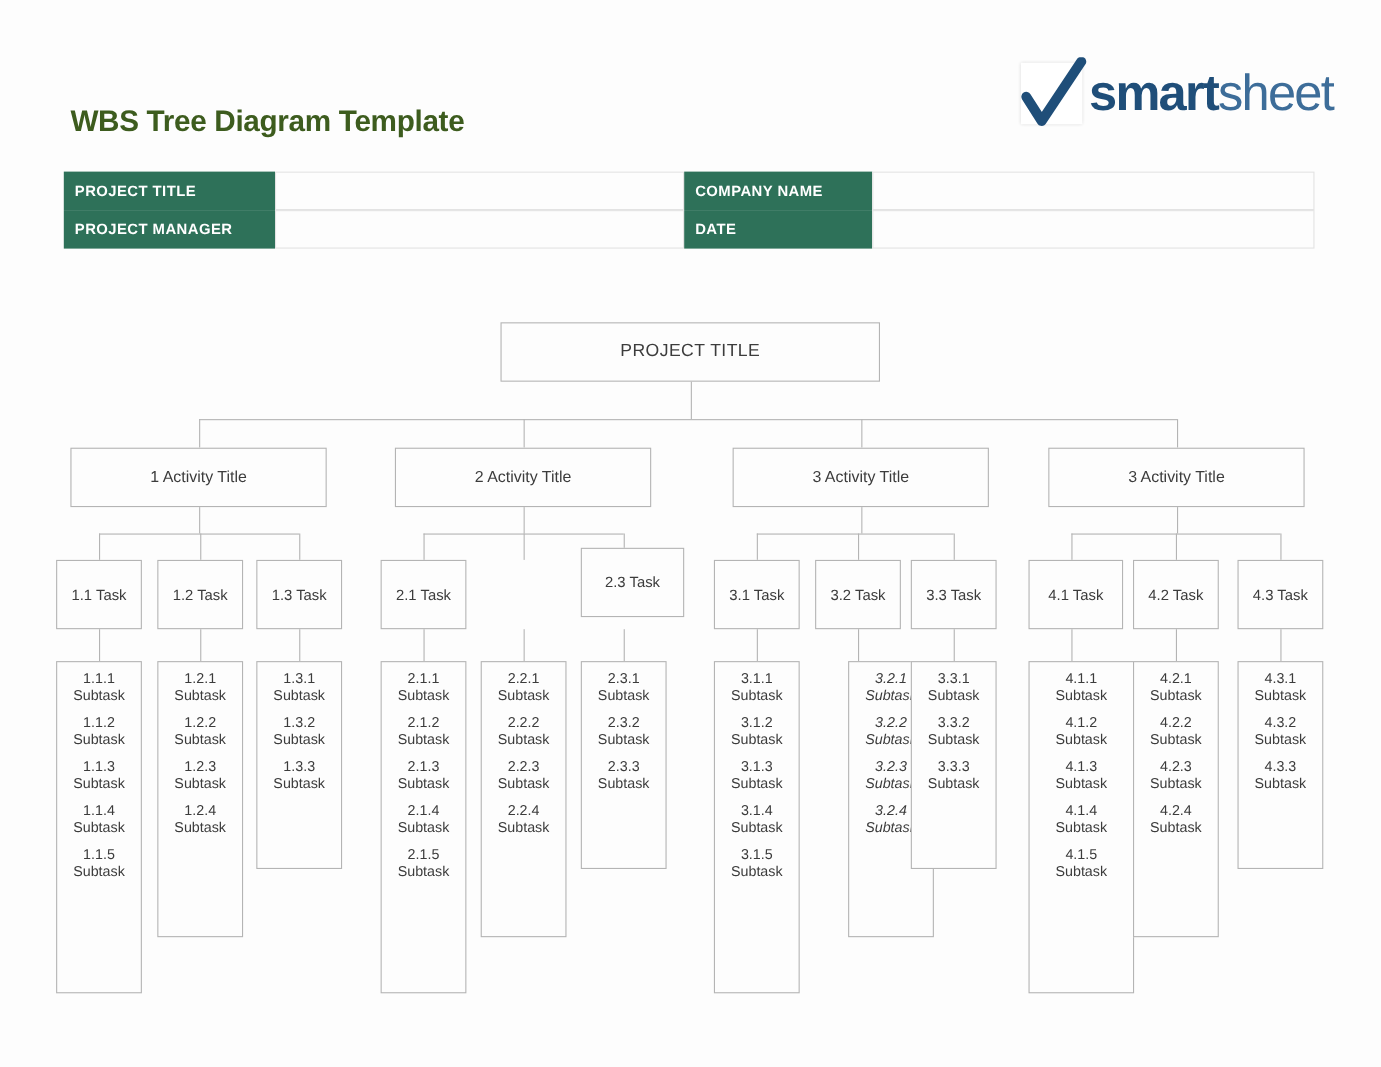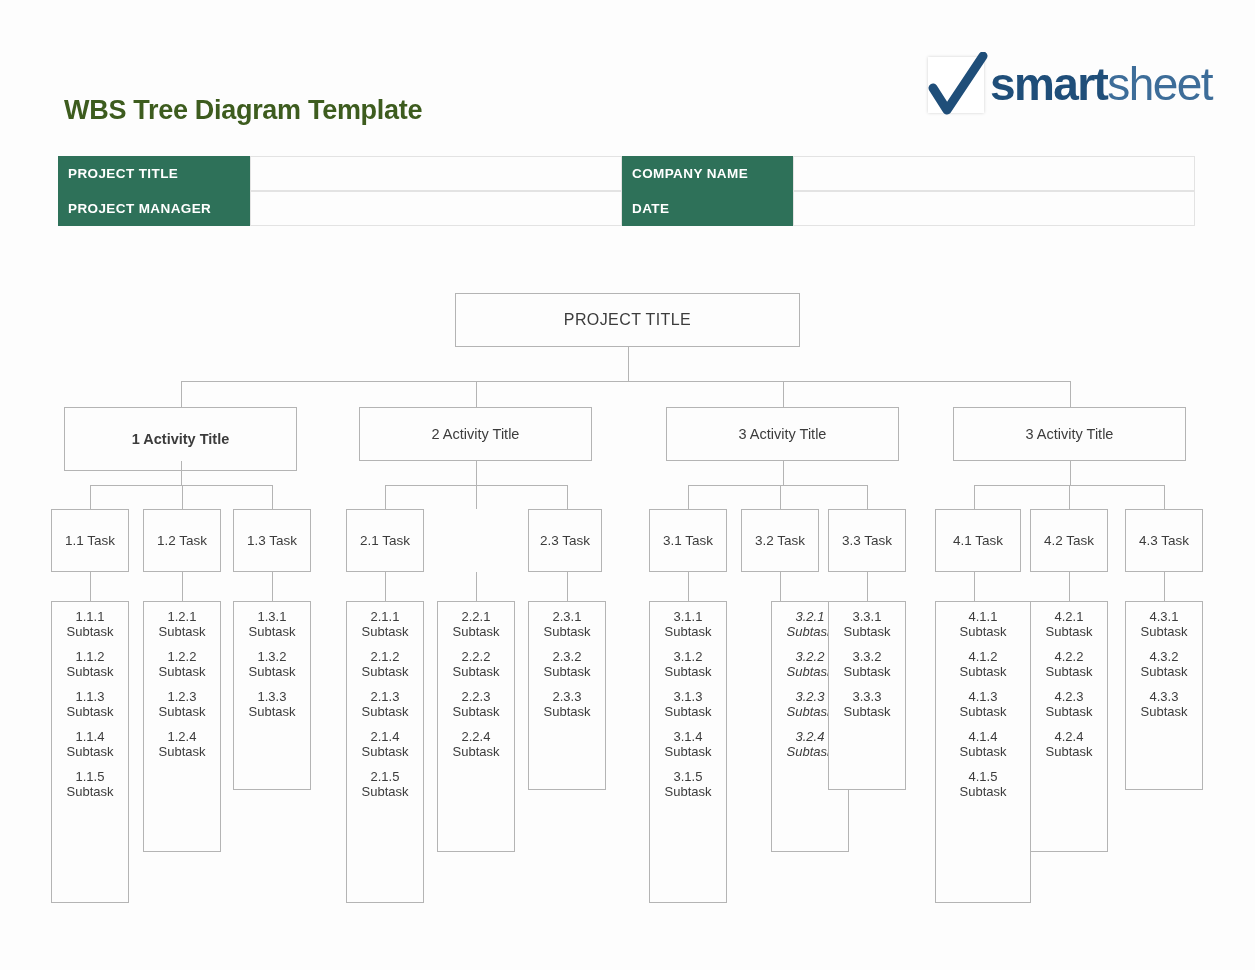--- a/index.html
+++ b/index.html
@@ -119,21 +119,21 @@
       <div class="info-cell-label lab-b">DATE</div>
       <div class="info-cell-value val-b"></div>
     </div>
   </div>
 
   <div id="diagram">
       <div class="node root" style="left: 455px; top: 293px; width: 345px; height: 54px;">PROJECT TITLE</div>
       <div class="line v" style="left: 627.5px; top: 347px; height: 34px;"></div>
       <div class="line h" style="left: 180.5px; top: 381px; width: 889px;"></div>
       <div class="line v" style="left: 180.5px; top: 381px; height: 26px;"></div>
-      <div class="node activity" style="left: 64px; top: 407px; width: 233px; height: 64px; font-weight: bold;">1 Activity Title</div>
+      <div class="node activity" style="left: 64px; top: 407px; width: 233px; height: 54px;">1 Activity Title</div>
       <div class="line v" style="left: 180.5px; top: 461px; height: 24px;"></div>
       <div class="line h" style="left: 90px; top: 485px; width: 182px;"></div>
       <div class="line v" style="left: 90px; top: 485px; height: 24px;"></div>
       <div class="node task" style="left: 51px; top: 509px; width: 78px; height: 63px;">1.1 Task</div>
       <div class="line v" style="left: 90px; top: 572px; height: 29px;"></div>
       <div class="subbox" style="left: 51px; top: 601px; width: 78px; height: 302px;">
         <div class="sub-item">1.1.1<br>Subtask</div>
         <div class="sub-item">1.1.2<br>Subtask</div>
         <div class="sub-item">1.1.3<br>Subtask</div>
         <div class="sub-item">1.1.4<br>Subtask</div>
@@ -172,21 +172,21 @@
       </div>
       <div class="line v" style="left: 476px; top: 485px; height: 24px;"></div>
       <div class="line v" style="left: 476px; top: 572px; height: 29px;"></div>
       <div class="subbox" style="left: 437px; top: 601px; width: 78px; height: 251px;">
         <div class="sub-item">2.2.1<br>Subtask</div>
         <div class="sub-item">2.2.2<br>Subtask</div>
         <div class="sub-item">2.2.3<br>Subtask</div>
         <div class="sub-item">2.2.4<br>Subtask</div>
       </div>
       <div class="line v" style="left: 567px; top: 485px; height: 24px;"></div>
-      <div class="node task" style="left: 528px; top: 509px; width: 74px; height: 63px;">2.3 Task</div>
+      <div class="node task" style="left: 528px; top: 498px; width: 94px; height: 63px;">2.3 Task</div>
       <div class="line v" style="left: 567px; top: 572px; height: 29px;"></div>
       <div class="subbox" style="left: 528px; top: 601px; width: 78px; height: 189px;">
         <div class="sub-item">2.3.1<br>Subtask</div>
         <div class="sub-item">2.3.2<br>Subtask</div>
         <div class="sub-item">2.3.3<br>Subtask</div>
       </div>
       <div class="line v" style="left: 782.5px; top: 381px; height: 26px;"></div>
       <div class="node activity" style="left: 666px; top: 407px; width: 233px; height: 54px;">3 Activity Title</div>
       <div class="line v" style="left: 782.5px; top: 461px; height: 24px;"></div>
       <div class="line h" style="left: 688px; top: 485px; width: 179px;"></div>

